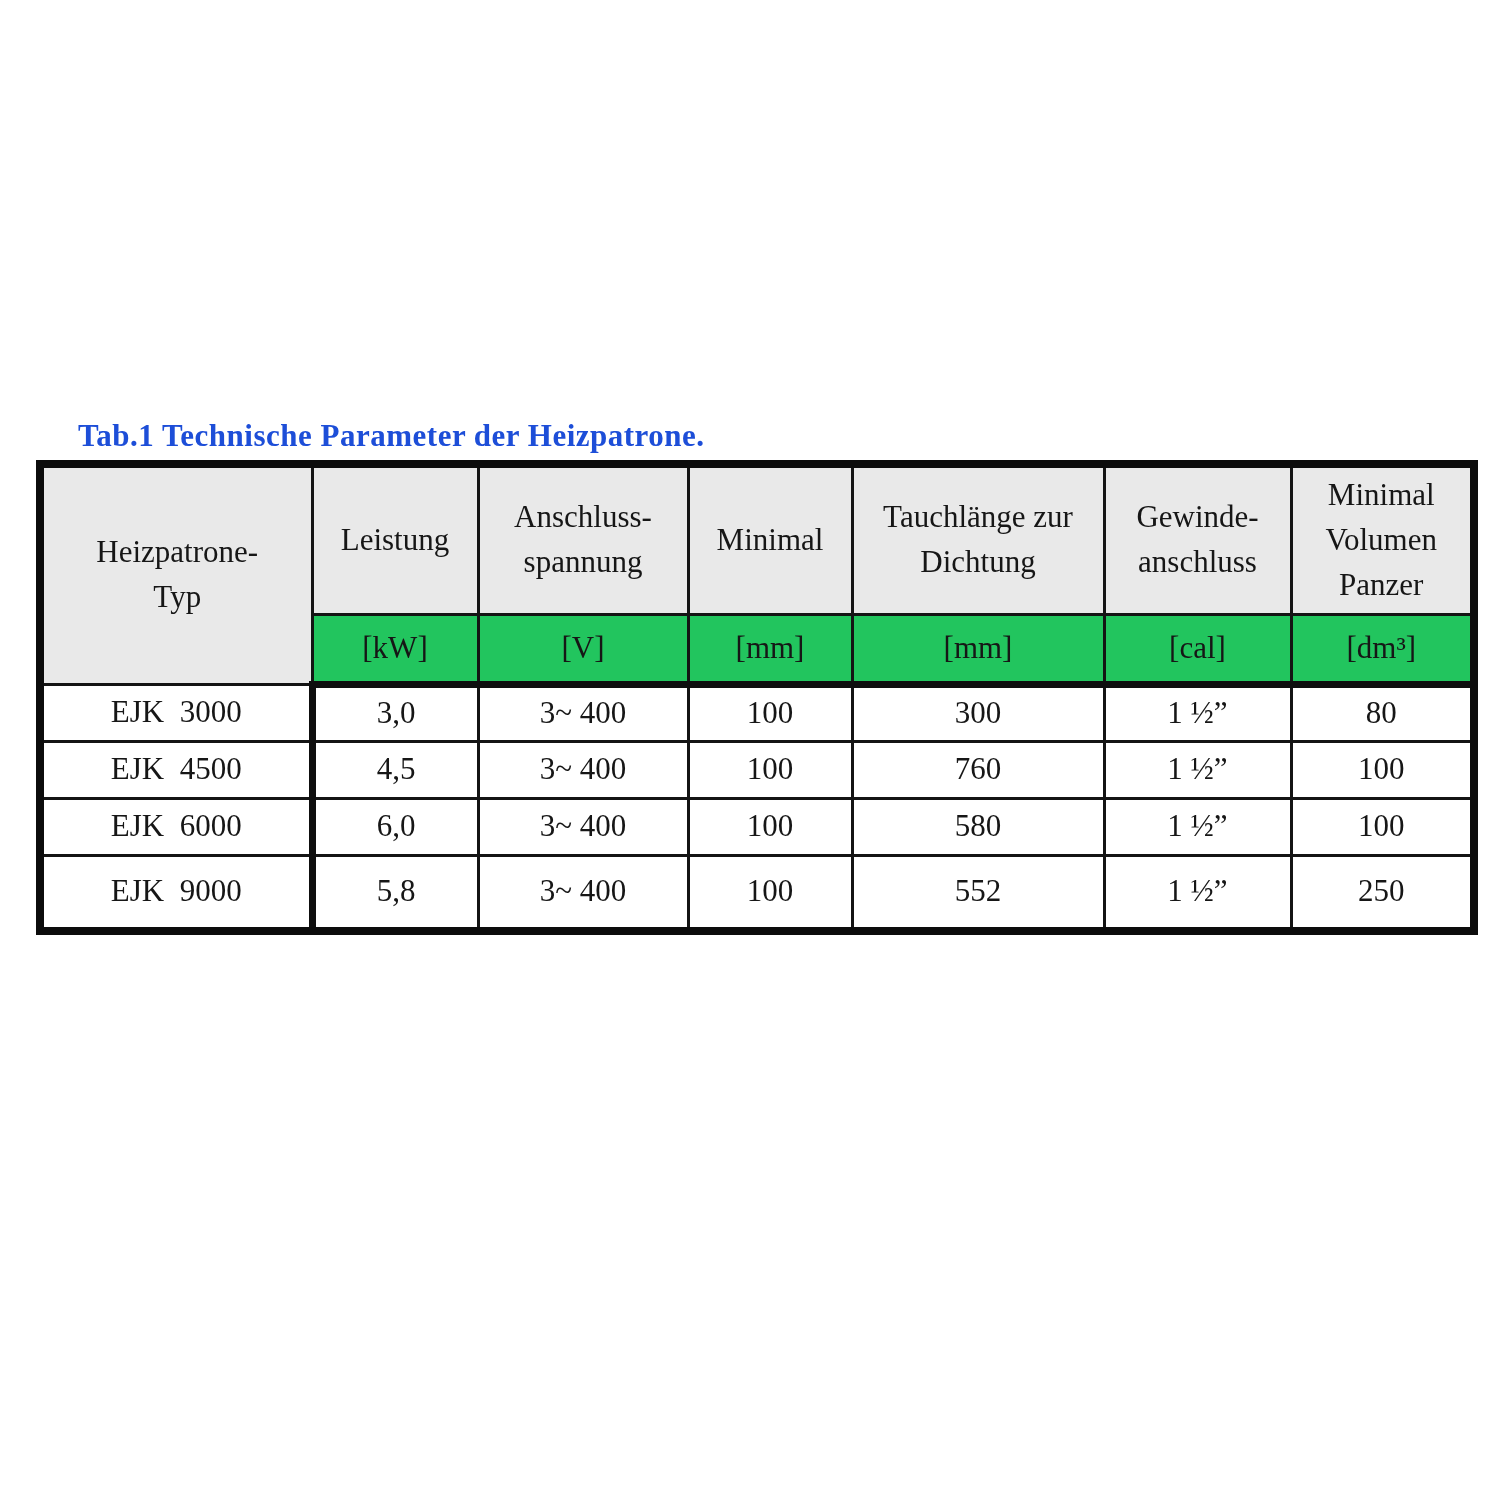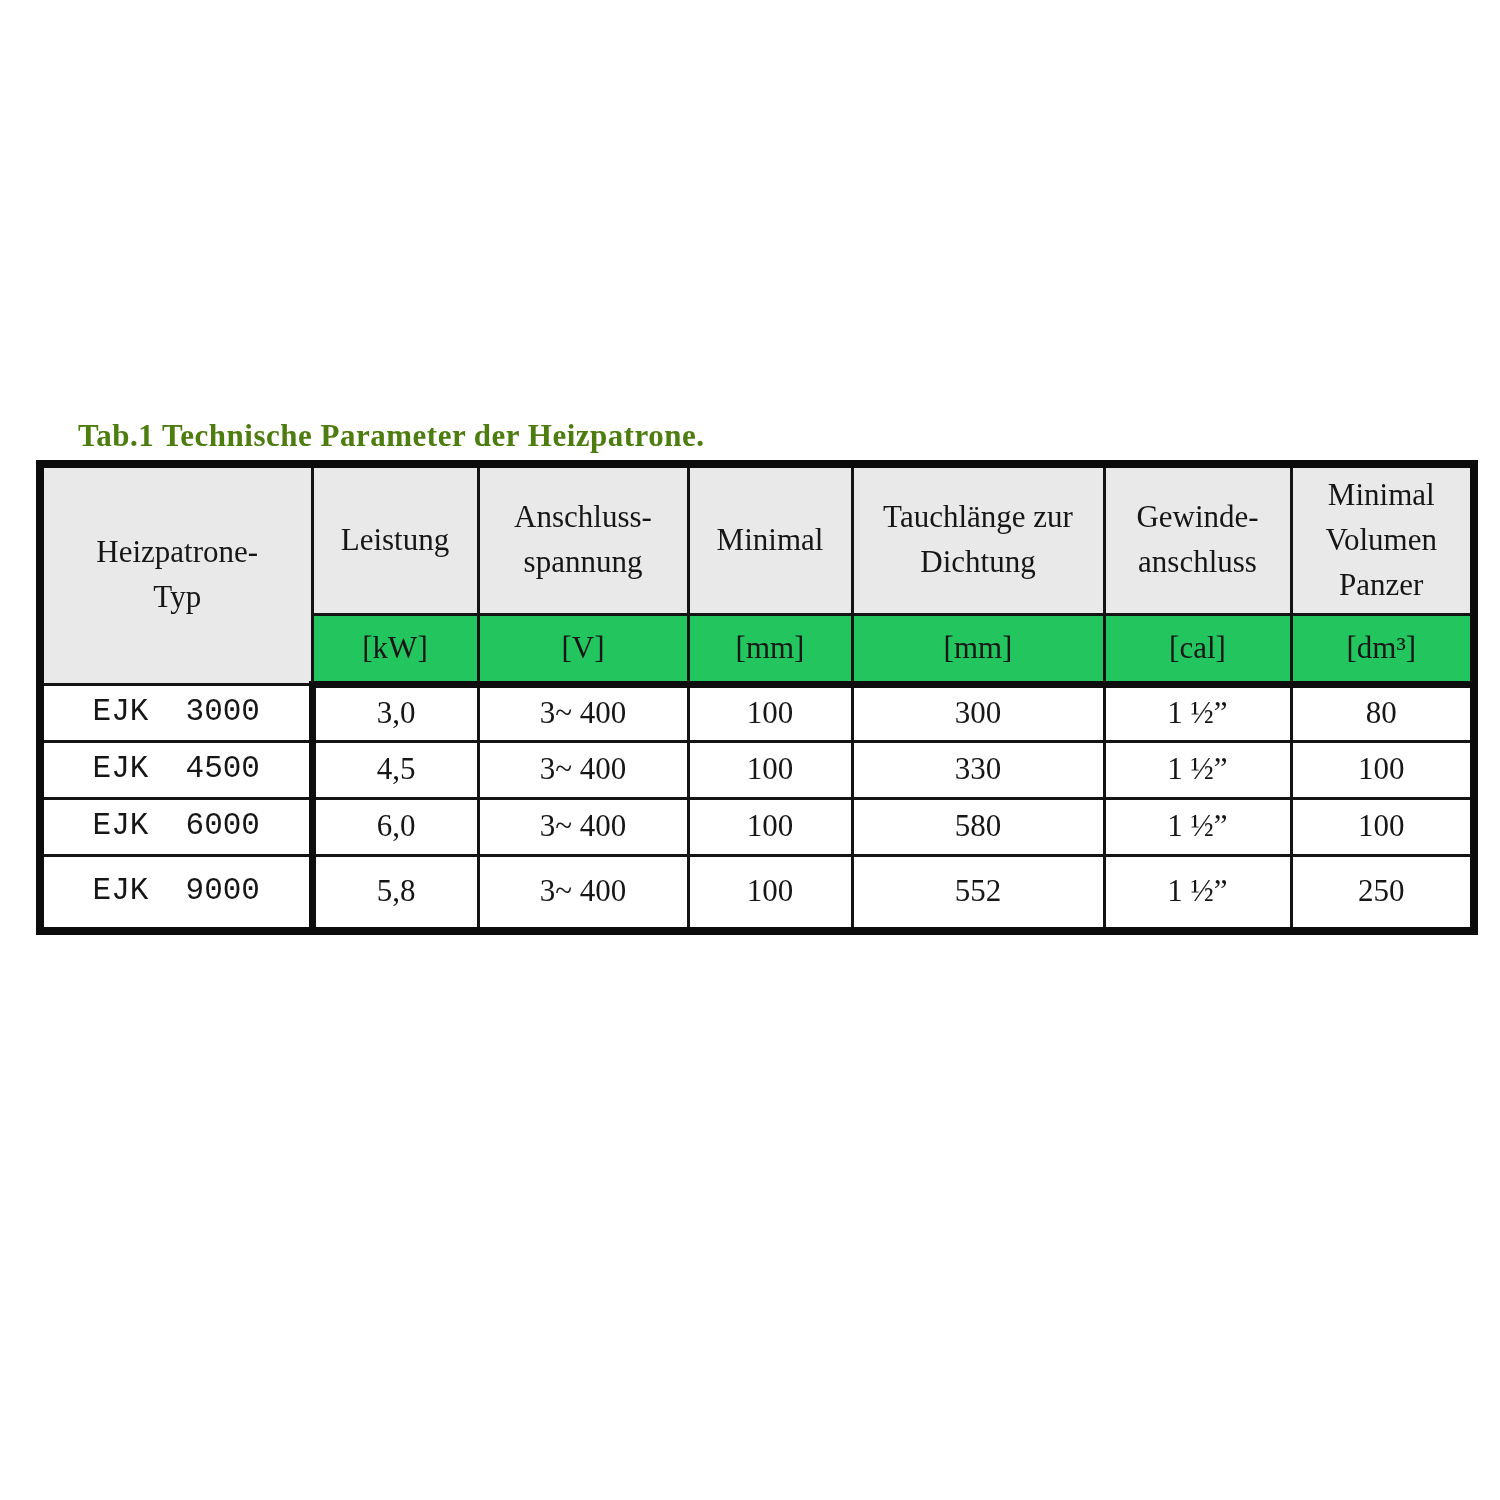--- a/index.html
+++ b/index.html
@@ -10,21 +10,21 @@
     color: #161616;
     position: relative;
     overflow: hidden;
   }
   .doc-title {
     position: absolute;
     left: 78px; top: 418px;
     font-size: 31px;
     font-weight: bold;
     letter-spacing: 0.5px;
-    color: #4d7c0f;
+    color: #1d4ed8;
   }
   .table-wrap {
     position: absolute;
     left: 36px; top: 460px;
     width: 1434px;
   }
   table.params {
     width: 100%;
     border-collapse: collapse;
     table-layout: fixed;
@@ -44,21 +44,21 @@
   
   tr.hdr-labels th { height: 150px; background: #e9e9e9; }
   tr.hdr-units  td { height: 70px;  background: #22c55e; border-bottom: 7px solid #0e0e0e; }
   th.type-col {
     background: #e9e9e9;
     border-right: 7px solid #0e0e0e;
     border-bottom: 7px solid #0e0e0e;
   }
   
   tbody td { background: #ffffff; }
-  tbody td.first { border-right: 7px solid #0e0e0e; font-family: Liberation Mono, monospace; }
+  tbody td.first { border-right: 7px solid #0e0e0e; }
   tbody tr td { border-top: 4px solid #141414; }
   tbody tr.r0 td { height: 57px; }
   tbody tr.r1 td { height: 57px; margin-top: 43px; }
   tbody tr.r2 td { height: 57px; }
   tbody tr.r3 td { height: 76px; }
 </style>
 </head>
 <body>
 
 <div class="doc-title">Tab.1 Technische Parameter der Heizpatrone.</div>
@@ -107,21 +107,21 @@
         <td>100</td>
         <td>300</td>
         <td>1 ½”</td>
         <td>80</td>
       </tr>
       <tr class="r1">
         <td class="first">EJK&nbsp; 4500</td>
         <td>4,5</td>
         <td>3~ 400</td>
         <td>100</td>
-        <td>330</td>
+        <td>760</td>
         <td>1 ½”</td>
         <td>100</td>
       </tr>
       <tr class="r2">
         <td class="first">EJK&nbsp; 6000</td>
         <td>6,0</td>
         <td>3~ 400</td>
         <td>100</td>
         <td>580</td>
         <td>1 ½”</td>

